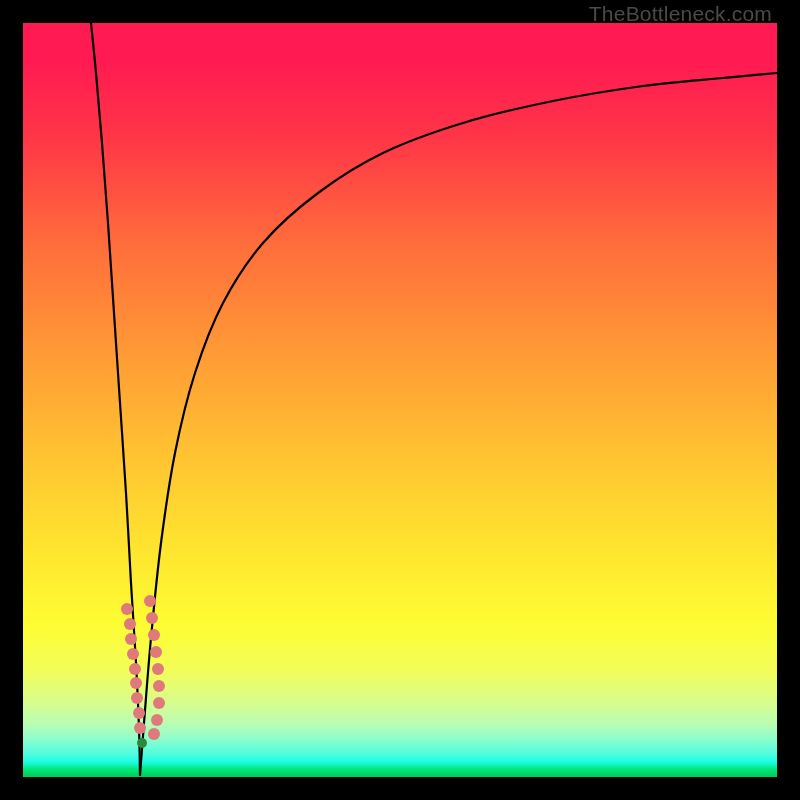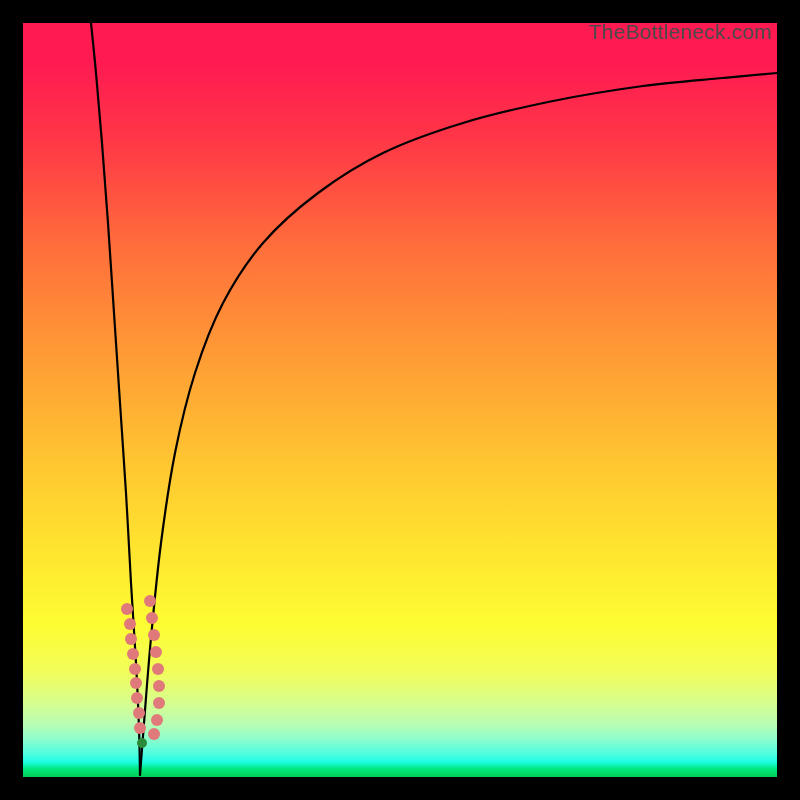--- a/index.html
+++ b/index.html
@@ -48,21 +48,21 @@
       #b9fdb4 93%,
       #8cfdcd 95%,
       #4dfde0 97%,
       #1cfde3 98%,
       #00e67a 99%,
       #00cc55 100%
     );
   }
   .watermark {
     position: absolute;
-    top: 20px;
+    top: 2px;
     right: 28px;
     color: #4a4a4a;
     font-size: 21px;
     letter-spacing: 0.2px;
     font-weight: 400;
     z-index: 20;
     user-select: none;
   }
   svg.curves {
     position: absolute;

